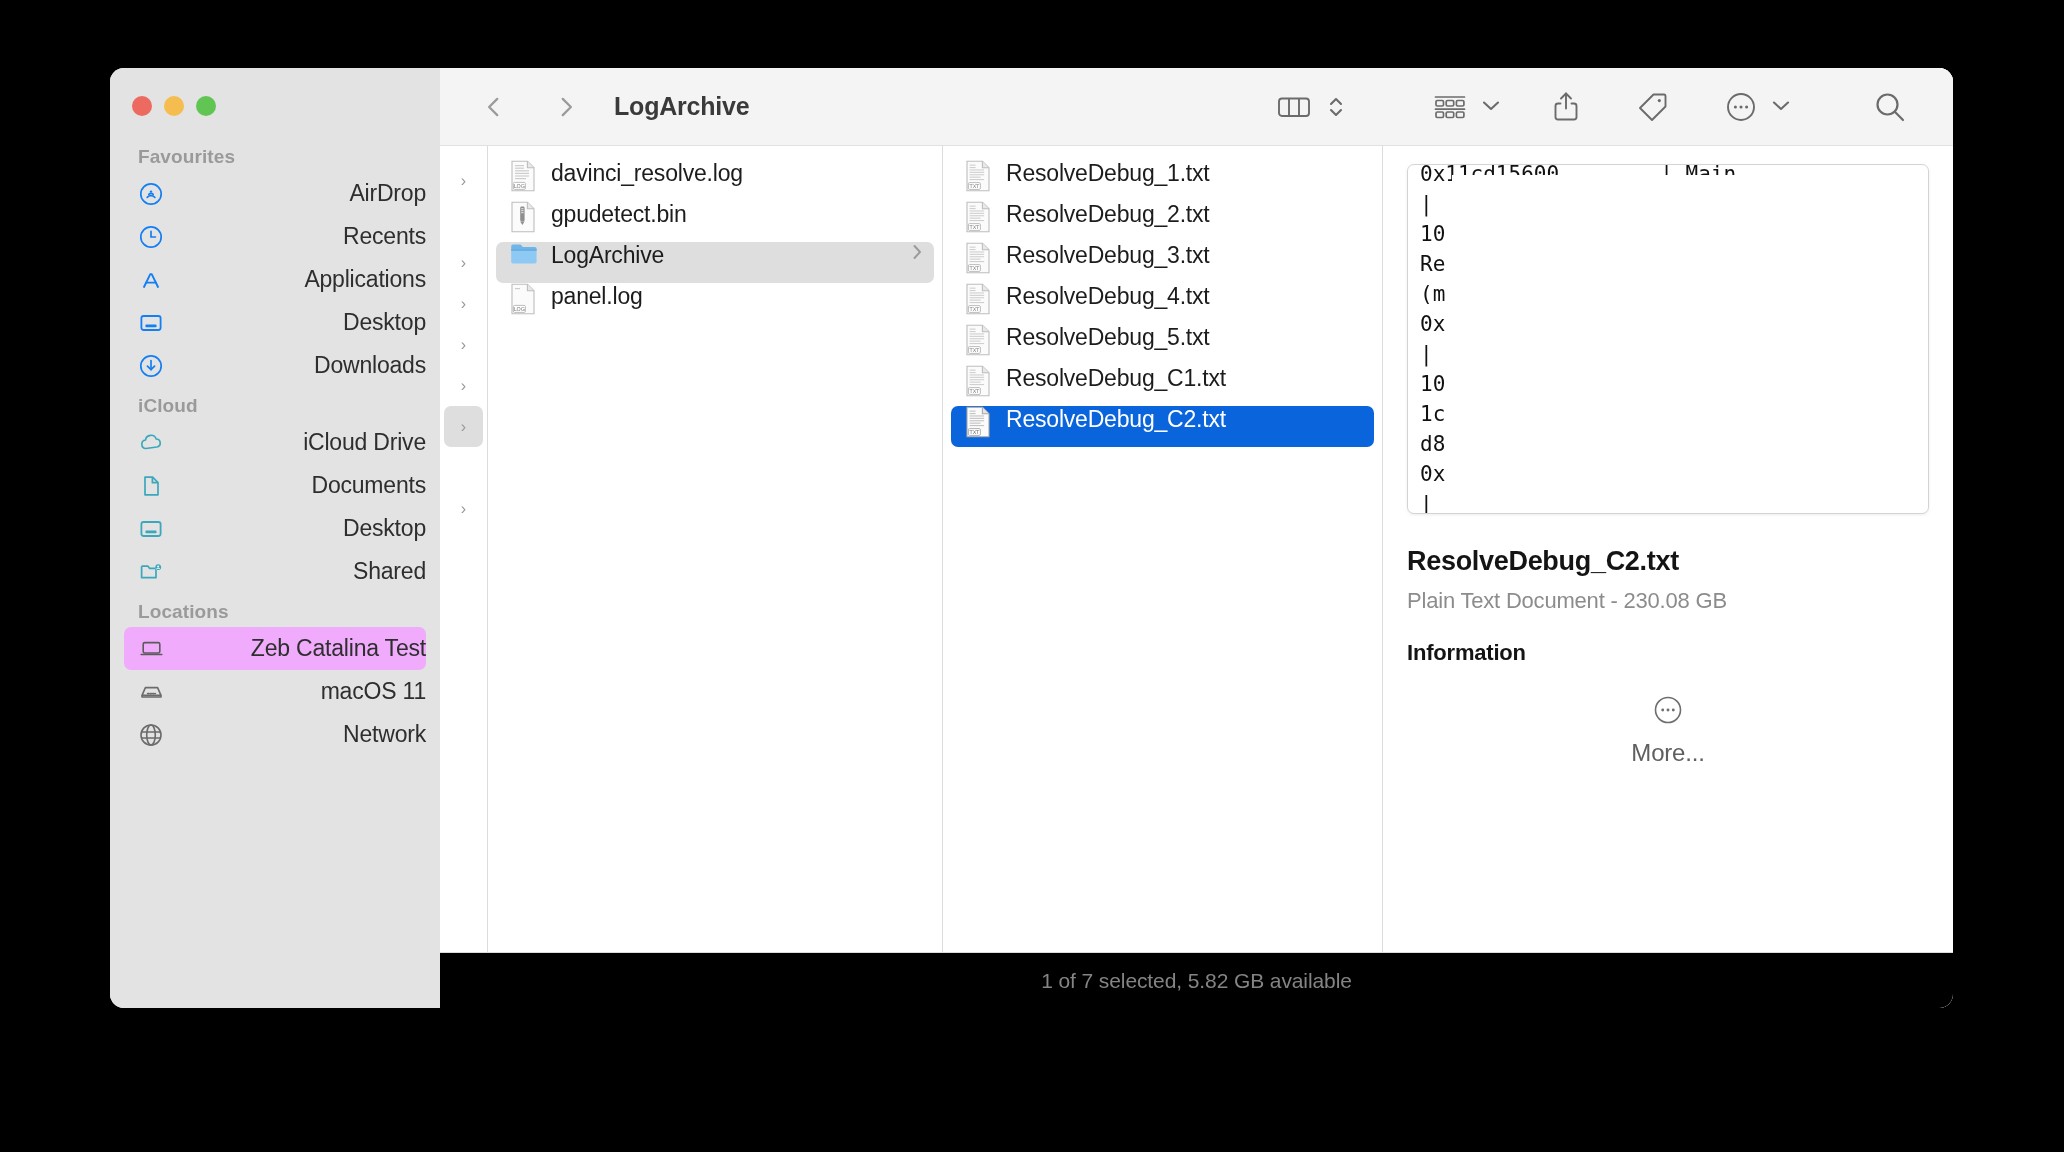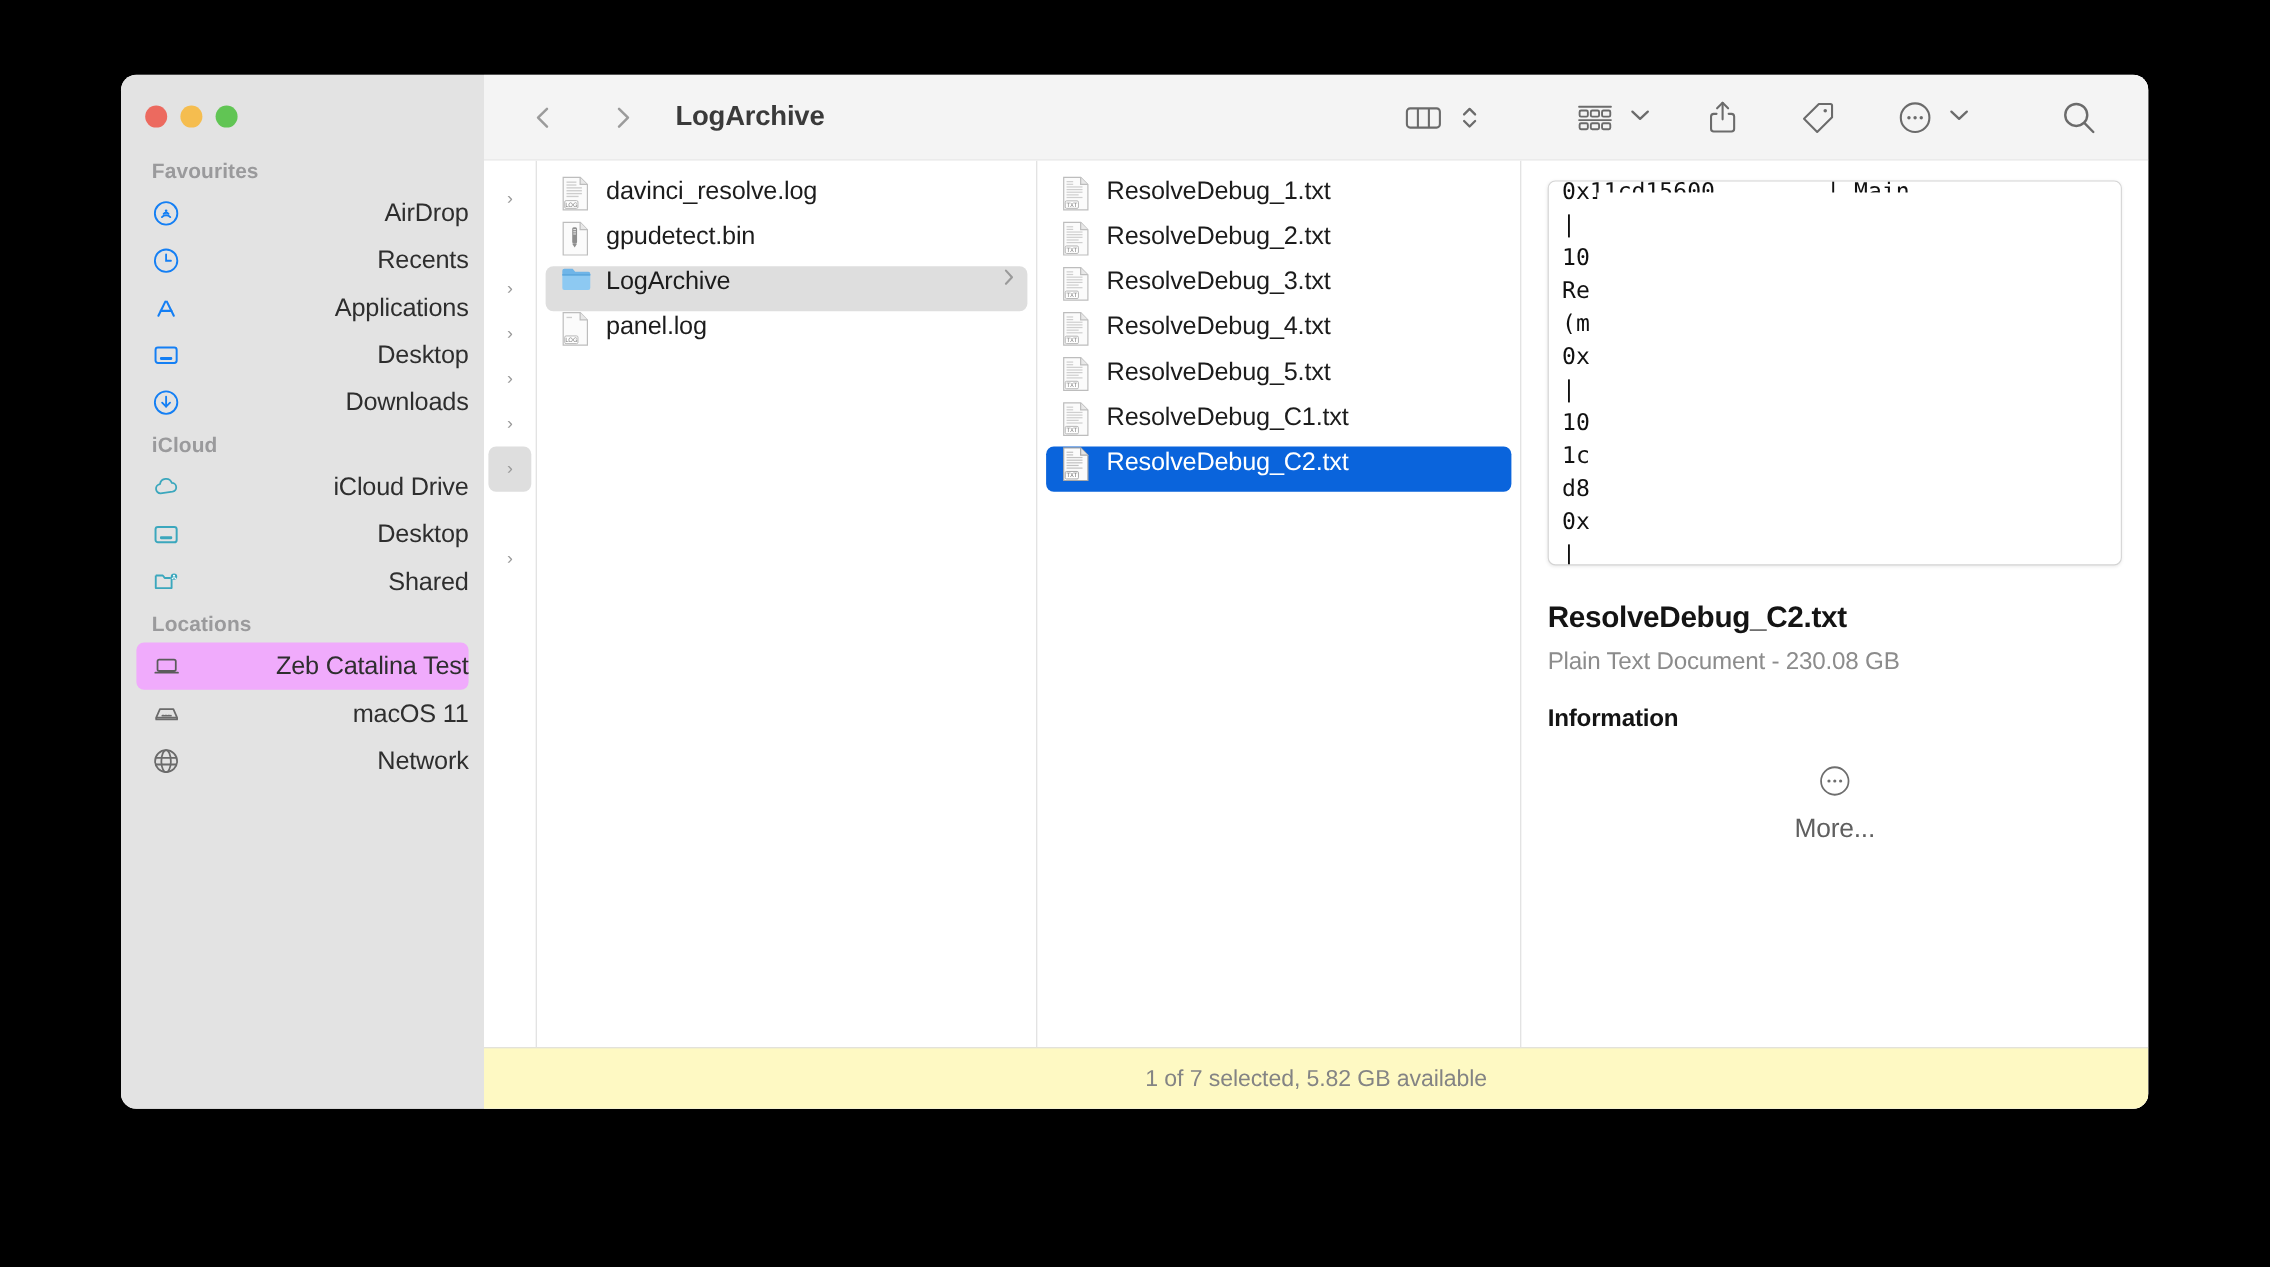--- a/index.html
+++ b/index.html
@@ -227,21 +227,21 @@
     flex-direction: column;
     align-items: center;
     color: #6e6e6e;
   }
   #more-label { font-size: 24px; color: #5f5f5f; margin-top: 9px; letter-spacing: -0.2px; }
 
   
   #statusbar {
     height: 56px;
     flex: 0 0 56px;
-    background: #fef9c3;
+    background: #000000;
     border-top: 1px solid #dcdcdc;
     display: flex;
     align-items: center;
     justify-content: center;
   }
   #status-text {
     font-size: 21px;
     color: #848484;
     letter-spacing: -0.1px;
   }
@@ -319,20 +319,29 @@
 
     <div class="sb-item">
       <span class="sb-icon">
         <svg width="25" height="25" viewBox="0 0 26 26" fill="none" stroke="#3ba7bd" stroke-width="1.7" stroke-linejoin="round">
           <path d="M7.2 19.2a4.4 4.4 0 0 1-.5-8.75 5.8 5.8 0 0 1 11.2-1.1 4.2 4.2 0 0 1 .6 8.35z"></path>
         </svg>
       </span>
       <span class="sb-label">iCloud Drive</span>
     </div>
 
+    <div class="sb-item">
+      <span class="sb-icon">
+        <svg width="24" height="24" viewBox="0 0 24 24" fill="none" stroke="#3ba7bd" stroke-width="1.7" stroke-linejoin="round">
+          <path d="M6 3.2h7.6L19 8.6V20.8H6z"></path>
+          <path d="M13.4 3.3v5.4H18.9"></path>
+        </svg>
+      </span>
+      <span class="sb-label">Documents</span>
+    </div>
 
     <div class="sb-item">
       <span class="sb-icon">
         <svg width="24" height="24" viewBox="0 0 24 24" fill="none" stroke="#3ba7bd" stroke-width="1.8">
           <rect x="2.4" y="5" width="19.2" height="14" rx="2.2"></rect>
           <rect x="6.4" y="13.6" width="11.2" height="2.6" rx="1" fill="#3ba7bd" stroke="none"></rect>
         </svg>
       </span>
       <span class="sb-label">Desktop</span>
     </div>

